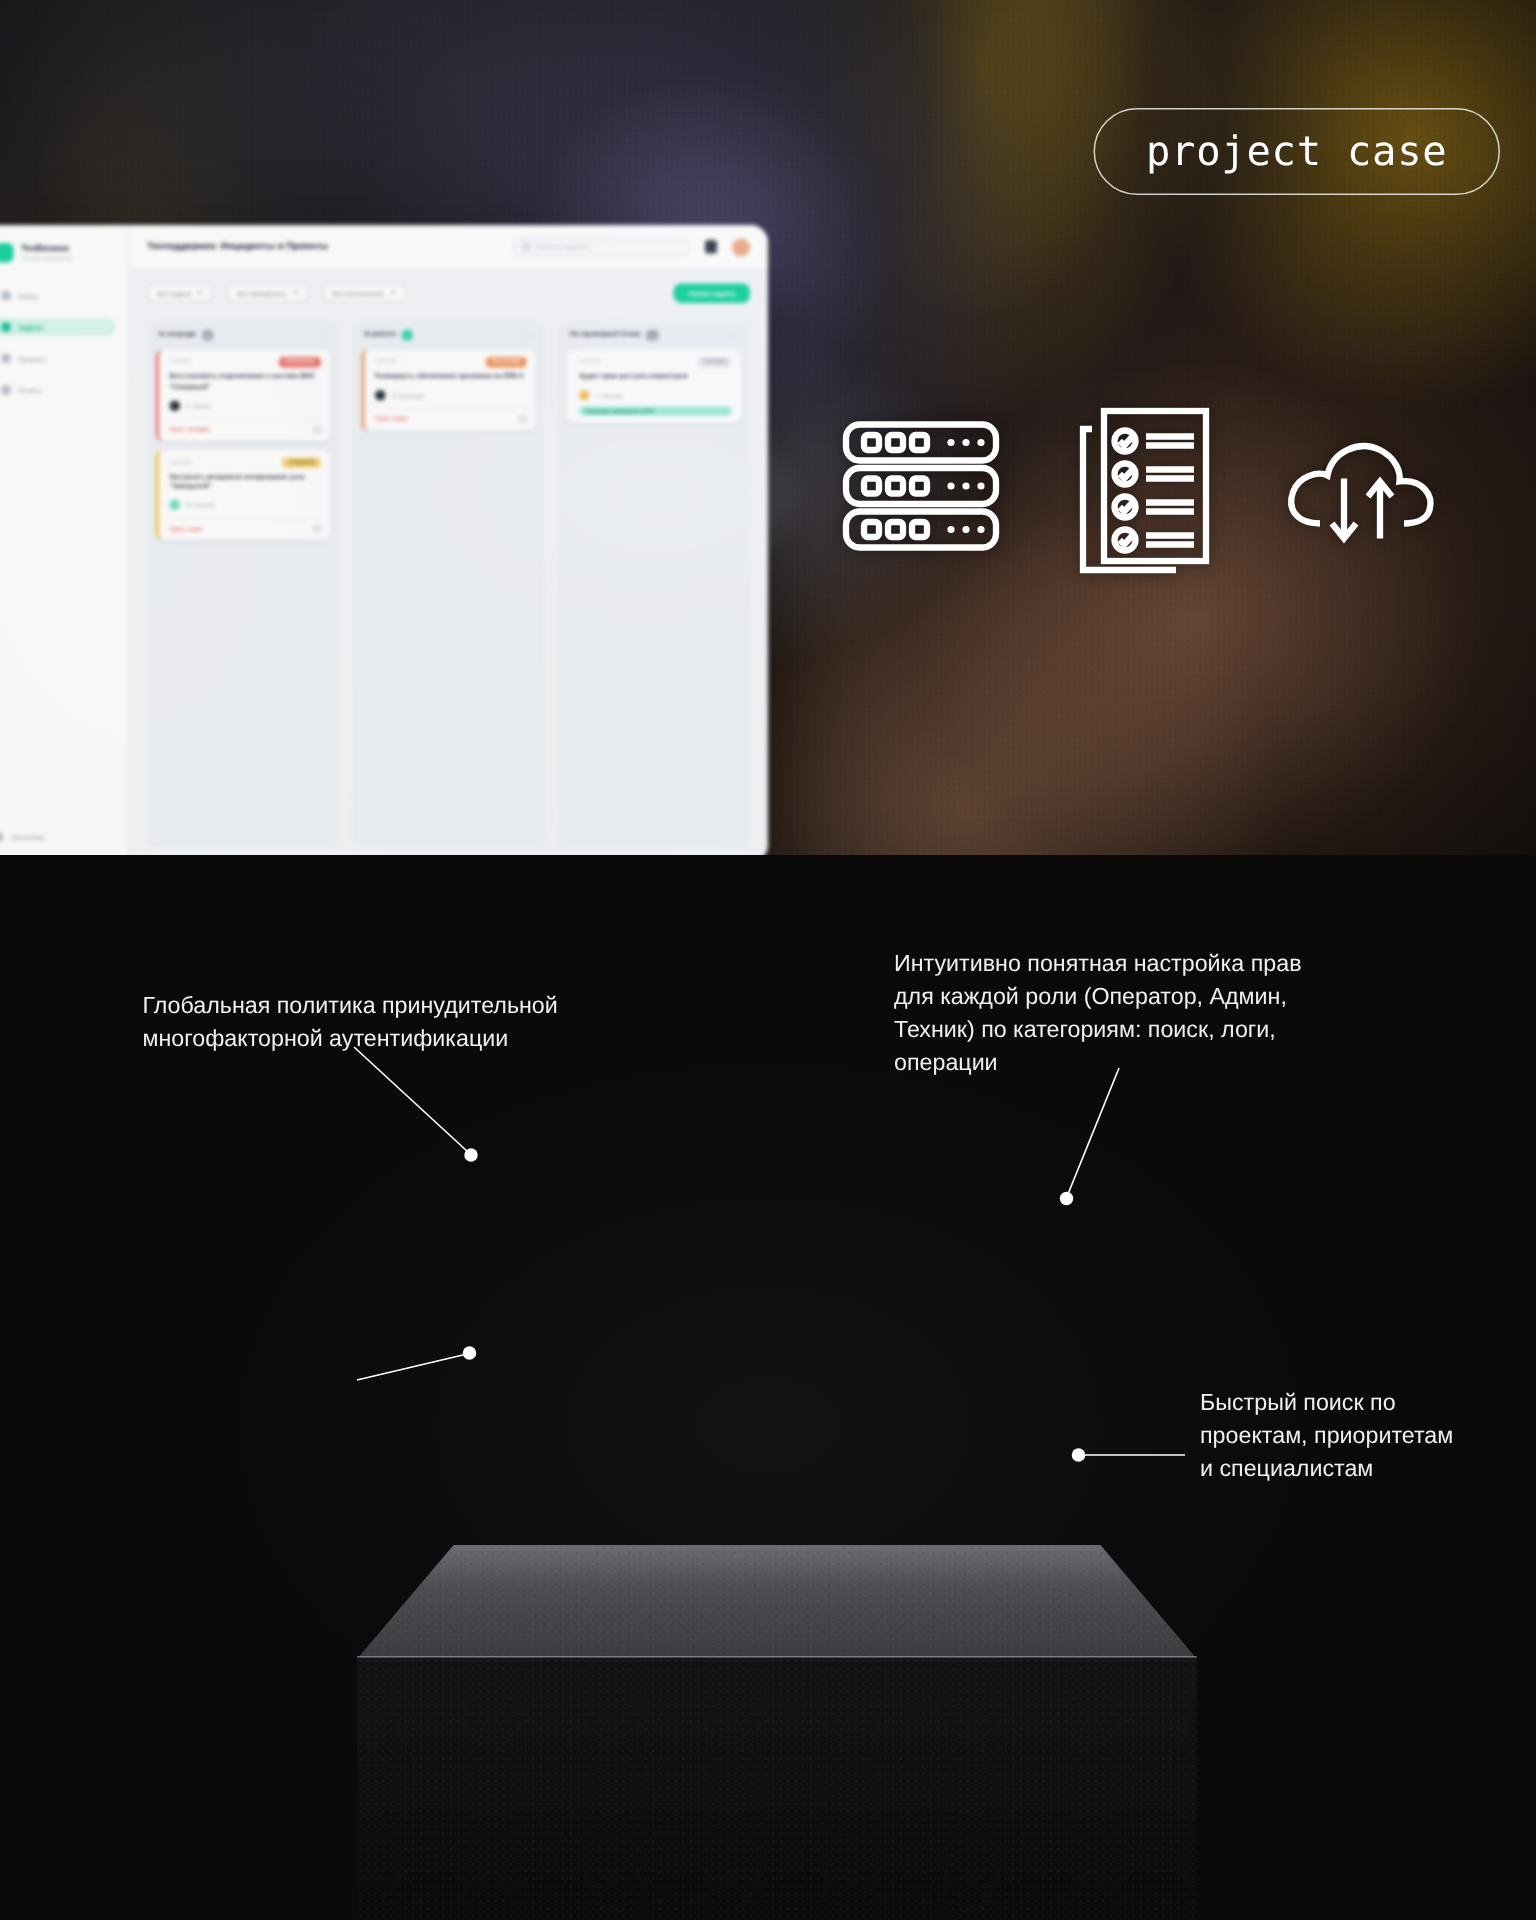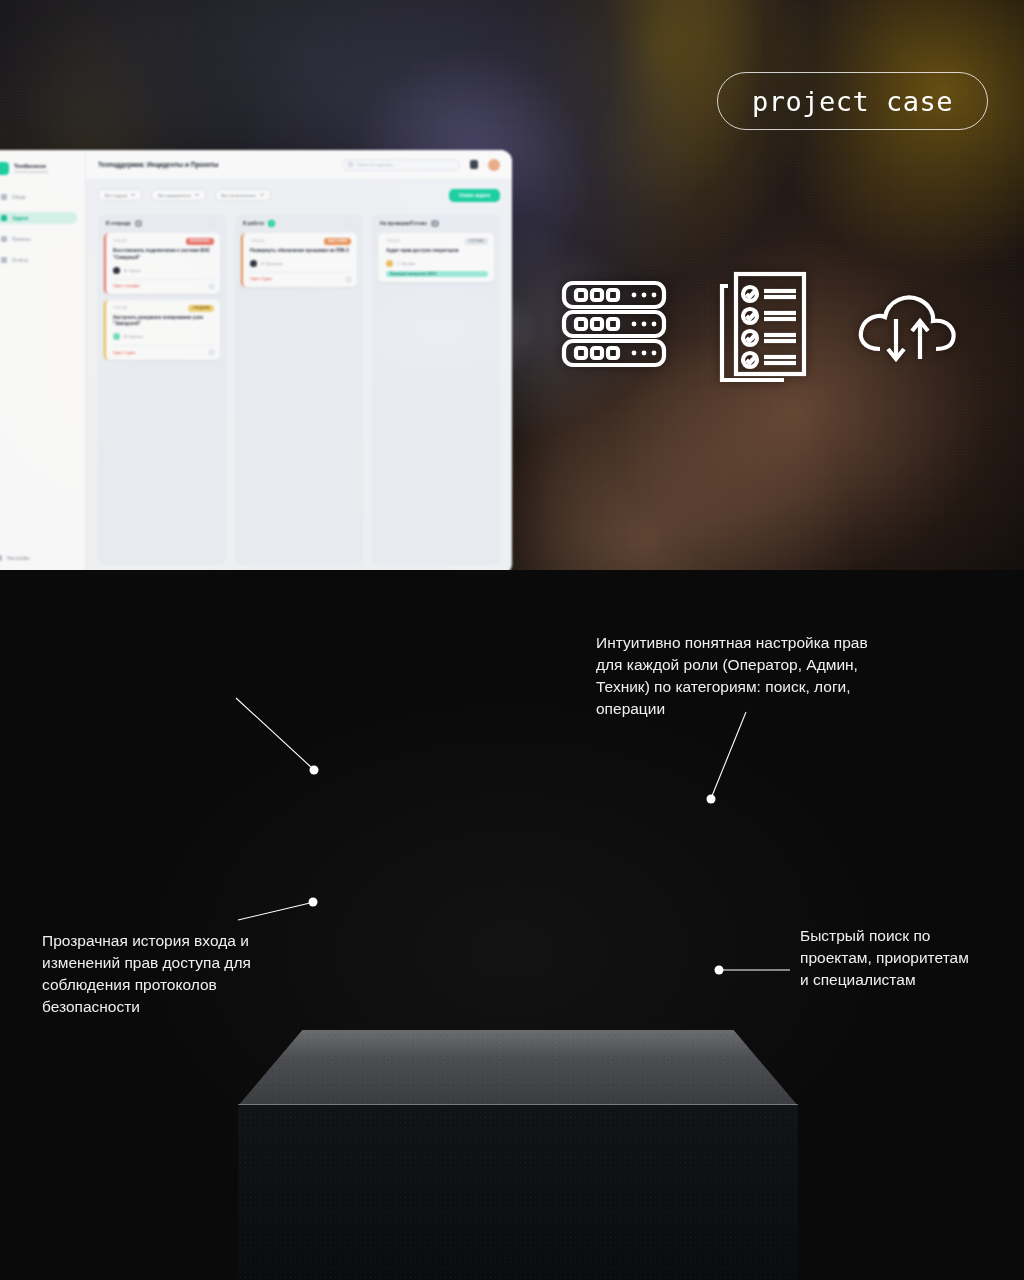--- a/index.html
+++ b/index.html
@@ -27,21 +27,21 @@
   }
   .hero-grain { position:absolute; inset:0; opacity:.30; pointer-events:none;
     background-image:
       radial-gradient(rgba(255,255,255,.10) 0.5px, transparent 0.6px),
       radial-gradient(rgba(0,0,0,.16) 0.5px, transparent 0.6px);
     background-size:3px 3px, 4px 4px; background-position:0 0, 2px 1px; }
   .hero-vig { position:absolute; inset:0;
     background:radial-gradient(ellipse 120% 110% at 50% 45%, transparent 45%, rgba(0,0,0,.55) 100%); }
 
   
-  .badges { position:absolute; right:36px; top:72px; display:flex; gap:12px; align-items:center; z-index:6; }
+  .badges { position:absolute; right:24px; top:72px; display:flex; gap:12px; align-items:center; z-index:6; }
   .pill { border:1.5px solid rgba(255,255,255,.78); border-radius:40px; display:flex;
     align-items:center; justify-content:center; color:#fff; letter-spacing:.5px;
     font-family:"DejaVu Sans Mono", monospace; }
   .pill-case { height:58px; padding:0 34px; font-size:27px; }
   .pill-num  { height:58px; padding:0 24px; font-size:27px; }
 
   
   .icons { position:absolute; left:560px; top:268px; display:flex; align-items:center; gap:42px; z-index:5; }
   .icons svg { display:block; filter:drop-shadow(0 0 5px rgba(0,0,0,.5)); }
 
@@ -369,42 +369,40 @@
   <div class="pedestal">
     <div class="ped-top-face">
         <div class="ped-tex"></div>
       </div>
     <div class="ped-edge"></div>
     <div class="ped-front">
         <div class="ped-tex"></div>
       </div>
   </div>
 
+  <div class="ann" style="left:95px; top:90px; width:330px;">
+    <div class="ann-t">Глобальная политика принудительной
+многофакторной аутентификации</div>
+  </div>
   <svg class="ann leader" style="left:0; top:0; width:1024px; height:710px;">
     <line x1="236" y1="128" x2="312" y2="198"></line>
     <circle cx="314" cy="200" r="4.5"></circle>
   </svg>
 
   <div class="ann" style="left:596px; top:62px; width:340px;">
     <div class="ann-t">Интуитивно понятная настройка прав
 для каждой роли (Оператор, Админ,
 Техник) по категориям: поиск, логи,
 операции</div>
   </div>
   <svg class="ann leader" style="left:0; top:0; width:1024px; height:710px;">
     <line x1="746" y1="142" x2="712" y2="226"></line>
     <circle cx="711" cy="229" r="4.5"></circle>
   </svg>
 
-  <div class="ann" style="left:42px; top:360px; width:270px;">
-    <div class="ann-t">Прозрачная история входа и
-изменений прав доступа для
-соблюдения протоколов
-безопасности</div>
-  </div>
   <svg class="ann leader" style="left:0; top:0; width:1024px; height:710px;">
     <line x1="238" y1="350" x2="310" y2="333"></line>
     <circle cx="313" cy="332" r="4.5"></circle>
   </svg>
 
   <div class="ann" style="left:800px; top:355px; width:215px;">
     <div class="ann-t">Быстрый поиск по
 проектам, приоритетам
 и специалистам</div>
   </div>

